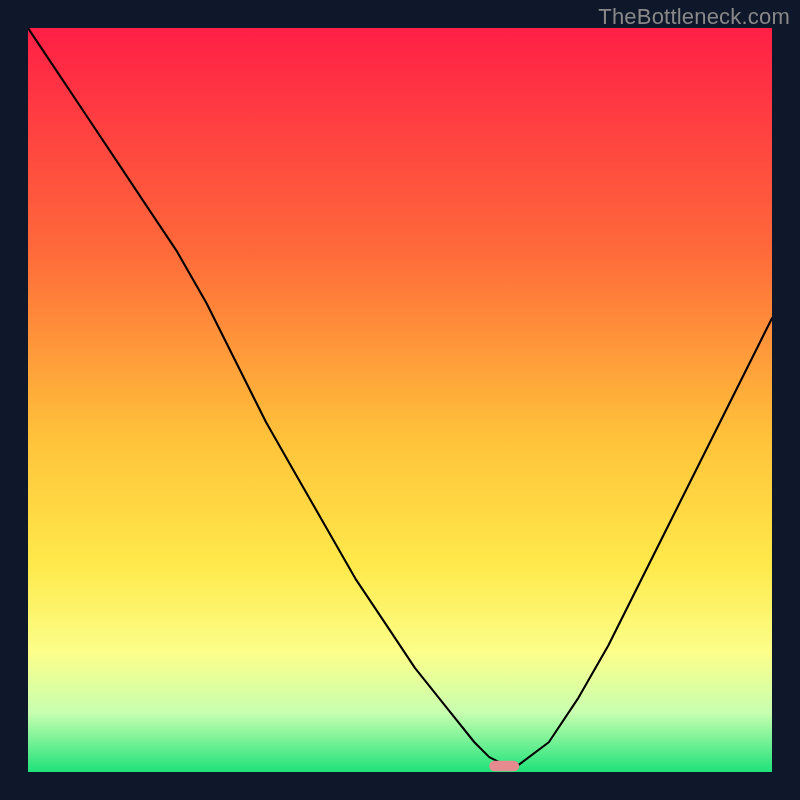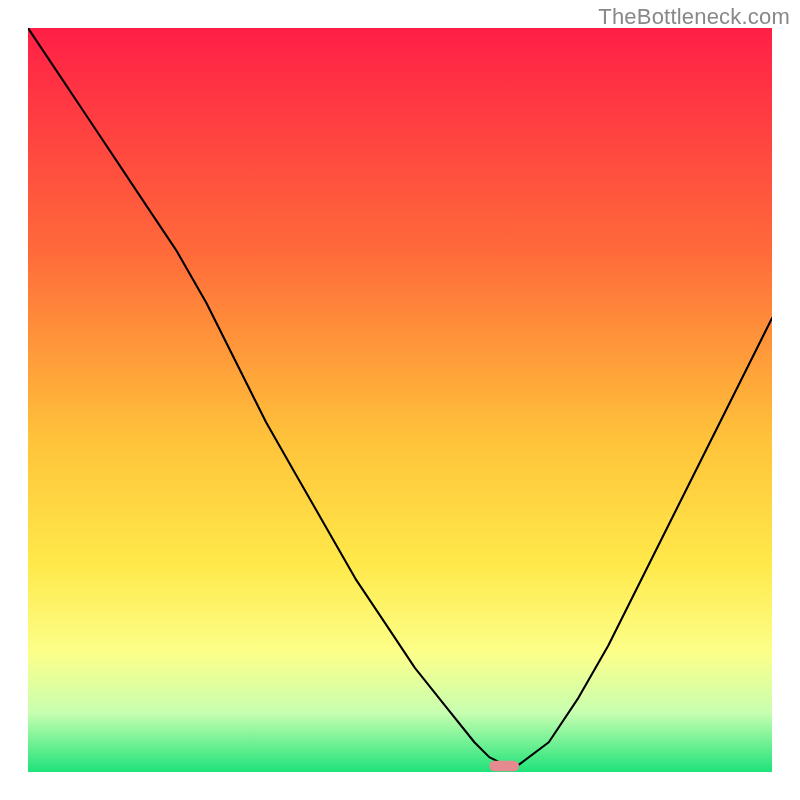--- a/index.html
+++ b/index.html
@@ -8,21 +8,21 @@
     background: #000;
     width: 800px;
     height: 800px;
     overflow: hidden;
     font-family: Arial, sans-serif;
   }
   .frame {
     position: relative;
     width: 800px;
     height: 800px;
-    background: #ffffff;
+    background: #0f172a;
   }
   .watermark {
     position: absolute;
     top: 4px;
     right: 10px;
     color: #888;
     font-size: 22px;
     font-weight: 500;
     letter-spacing: 0.2px;
   }

